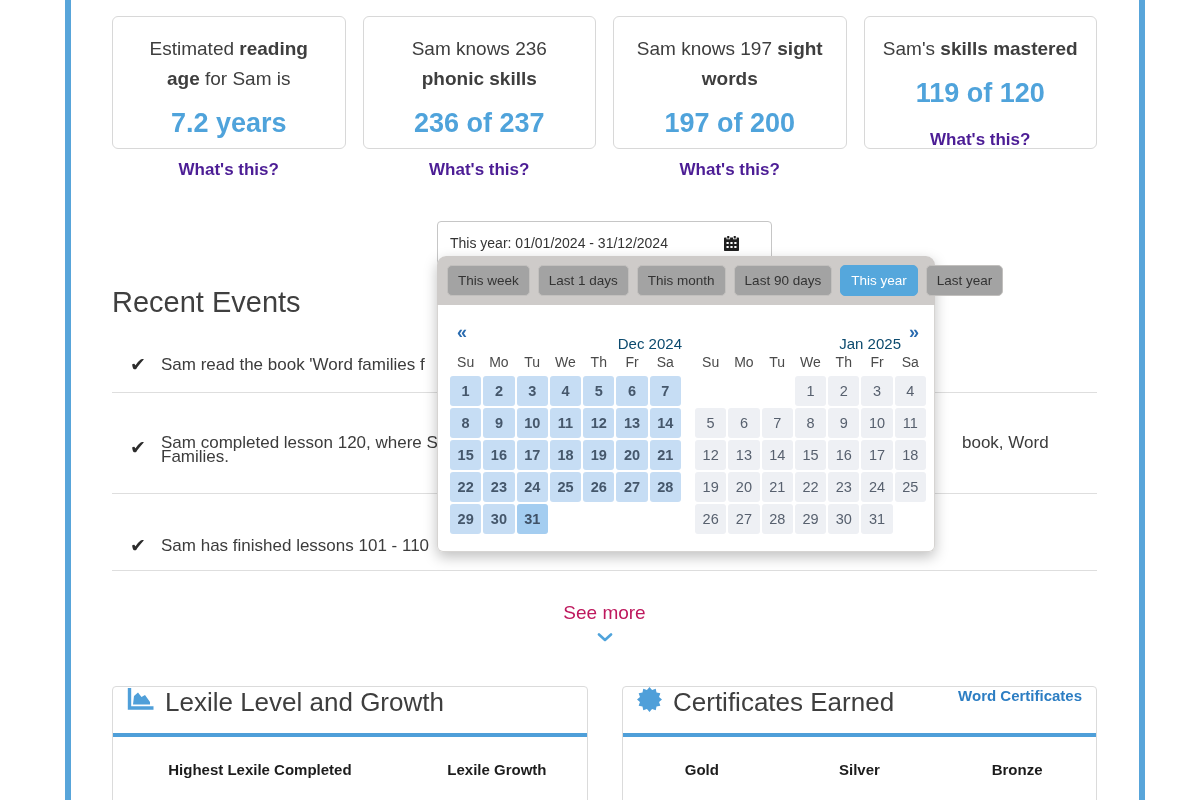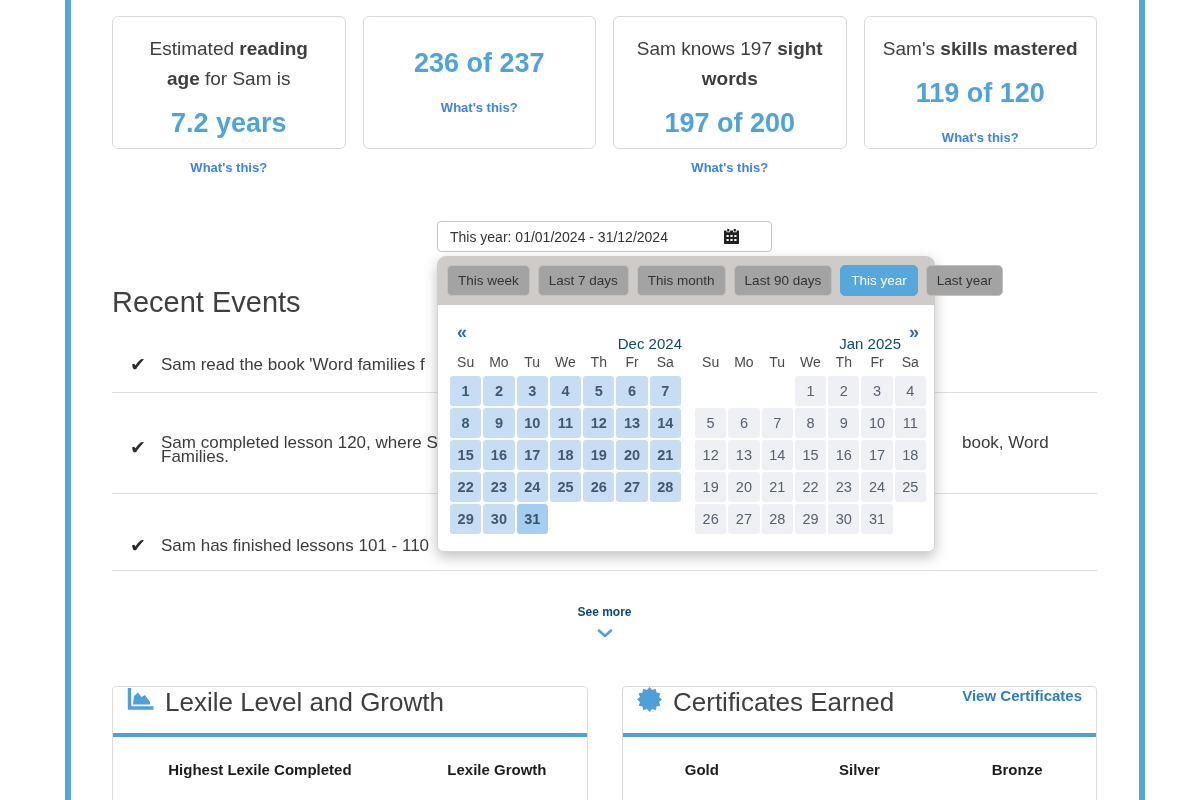--- a/index.html
+++ b/index.html
@@ -11,38 +11,38 @@
   .side-line.left { left:65px; }
   .side-line.right { left:1139px; }
 
   
   .cards-row { position:absolute; left:112px; top:16px; width:985px; display:flex; gap:17px; }
   .card { flex:1; height:133px; background:#fff; border:1px solid #d8d8d8; border-radius:6px;
           text-align:center; padding-top:17px; }
   .card-title { font-size:19px; line-height:30px; color:#3e3e3e; padding:0 18px; }
   .card-title b { font-weight:700; }
   .card-value { margin-top:14px; font-size:27px; font-weight:700; color:#4fa3db; }
-  .card-link { margin-top:21px; font-size:13px; font-weight:700; color:#3b82f6; cursor:pointer; }
-
-  
-  .date-input { position:absolute; left:437px; top:221px; width:335px; height:31px;
+  .card-link { margin-top:21px; font-size:17px; font-weight:700; color:#4c1d95; cursor:pointer; }
+
+  
+  .date-input { position:absolute; left:437px; top:221px; width:335px; height:44px;
     background:#fff; border:1px solid #c6c6c6; border-radius:4px; display:flex; align-items:center;
     padding:0 14px 0 12px; font-size:14px; color:#333; cursor:pointer; }
   .date-input .val { flex:0 0 auto; }
   .date-input svg { margin-left:56px; }
 
   
   .section-heading { position:absolute; left:112px; top:286px; font-size:29px; color:#3f3f3f; }
   .event-row { position:absolute; left:112px; width:985px; }
   .event-check { position:absolute; left:18px; font-size:19px; color:#2c2c2c; }
   .event-text { position:absolute; left:49px; font-size:17px; line-height:29px; color:#3c3c3c; white-space:nowrap; }
   .divider { position:absolute; left:112px; width:985px; height:1px; background:#dedede; }
 
   .see-more-wrap { position:absolute; left:112px; top:602px; width:985px; text-align:center; }
-  .see-more { font-size:12px; color:#0c4a6e; cursor:pointer; display:inline-block;font-weight:bold; }
+  .see-more { font-size:19px; color:#be185d; cursor:pointer; display:inline-block; }
   .see-more-chevron { display:block; margin:9px auto 0; cursor:pointer; }
 
   
   .popup { position:absolute; left:437px; top:256px; width:498px; z-index:20;
     border-radius:9px 9px 6px 6px; box-shadow:0 5px 14px rgba(0,0,0,.25); }
   .preset-bar { background:#cecbc9; border-radius:9px 9px 0 0; padding:9px 10px; display:flex; gap:8px; }
   .preset-btn { background:#a3a3a3; border:1px solid #c2c0be; border-radius:5px; padding:7px 10px;
     font-size:13.5px; color:#333; white-space:nowrap; cursor:pointer; font-family:inherit; }
   .preset-btn.selected { background:#55a7dc; border-color:#55a7dc; color:#fff; }
   .cal-area { background:#fff; border:1px solid #d6d4d2; border-top:none; border-radius:0 0 6px 6px;
@@ -83,20 +83,21 @@
 <div class="side-line left"></div>
 <div class="side-line right"></div>
 
 <div class="cards-row">
     <div class="card">
       <div class="card-title"><span>Estimated </span><b>reading age</b><span> for Sam is</span></div>
       <div class="card-value">7.2 years</div>
       <div class="card-link">What's this?</div>
     </div>
     <div class="card">
+      <div class="card-title"><span>Sam knows 236 </span><b>phonic skills</b></div>
       <div class="card-value">236 of 237</div>
       <div class="card-link">What's this?</div>
     </div>
     <div class="card">
       <div class="card-title"><span>Sam knows 197 </span><b>sight words</b></div>
       <div class="card-value">197 of 200</div>
       <div class="card-link">What's this?</div>
     </div>
     <div class="card">
       <div class="card-title"><span>Sam's </span><b>skills mastered</b></div>
@@ -145,21 +146,21 @@
 <div class="see-more-wrap">
   <span class="see-more">See more</span>
   <svg class="see-more-chevron" width="16" height="9" viewBox="0 0 16 9">
     <path d="M2 1.5 L8 7 L14 1.5" fill="none" stroke="#4fa3db" stroke-width="2.6" stroke-linecap="round" stroke-linejoin="round"></path>
   </svg>
 </div>
 
 <div class="popup">
   <div class="preset-bar">
       <button class="preset-btn">This week</button>
-      <button class="preset-btn">Last 7 days</button>
+      <button class="preset-btn">Last 1 days</button>
       <button class="preset-btn">This month</button>
       <button class="preset-btn">Last 90 days</button>
       <button class="preset-btn selected">This year</button>
       <button class="preset-btn">Last year</button>
     </div>
   <div class="cal-area">
       <div class="calendar">
         <div class="cal-header">
           <span class="cal-nav">«</span>
           <span class="cal-title">Dec 2024</span>
@@ -297,21 +298,21 @@
     </div>
   <div class="panel-light-divider"></div>
 </div>
 
 <div class="panel certs">
   <div class="panel-header">
     <svg width="25" height="25" viewBox="0 0 24 24">
       <polygon fill="#4f9fd9" points="24,12 21.17,14.46 22.39,18 18.72,18.72 18,22.39 14.46,21.17 12,24 9.54,21.17 6,22.39 5.28,18.72 1.61,18 2.83,14.46 0,12 2.83,9.54 1.61,6 5.28,5.28 6,1.61 9.54,2.83 12,0 14.46,2.83 18,1.61 18.72,5.28 22.39,6 21.17,9.54"></polygon>
     </svg>
     <span class="panel-title">Certificates Earned</span>
-    <span class="panel-action">View Certificates</span>
+    <span class="panel-action">Word Certificates</span>
   </div>
   <div class="panel-blue-divider"></div>
   <div class="panel-cols">
       <div class="panel-col">Gold</div>
       <div class="panel-col">Silver</div>
       <div class="panel-col">Bronze</div>
     </div>
   <div class="panel-light-divider"></div>
 </div>
 

